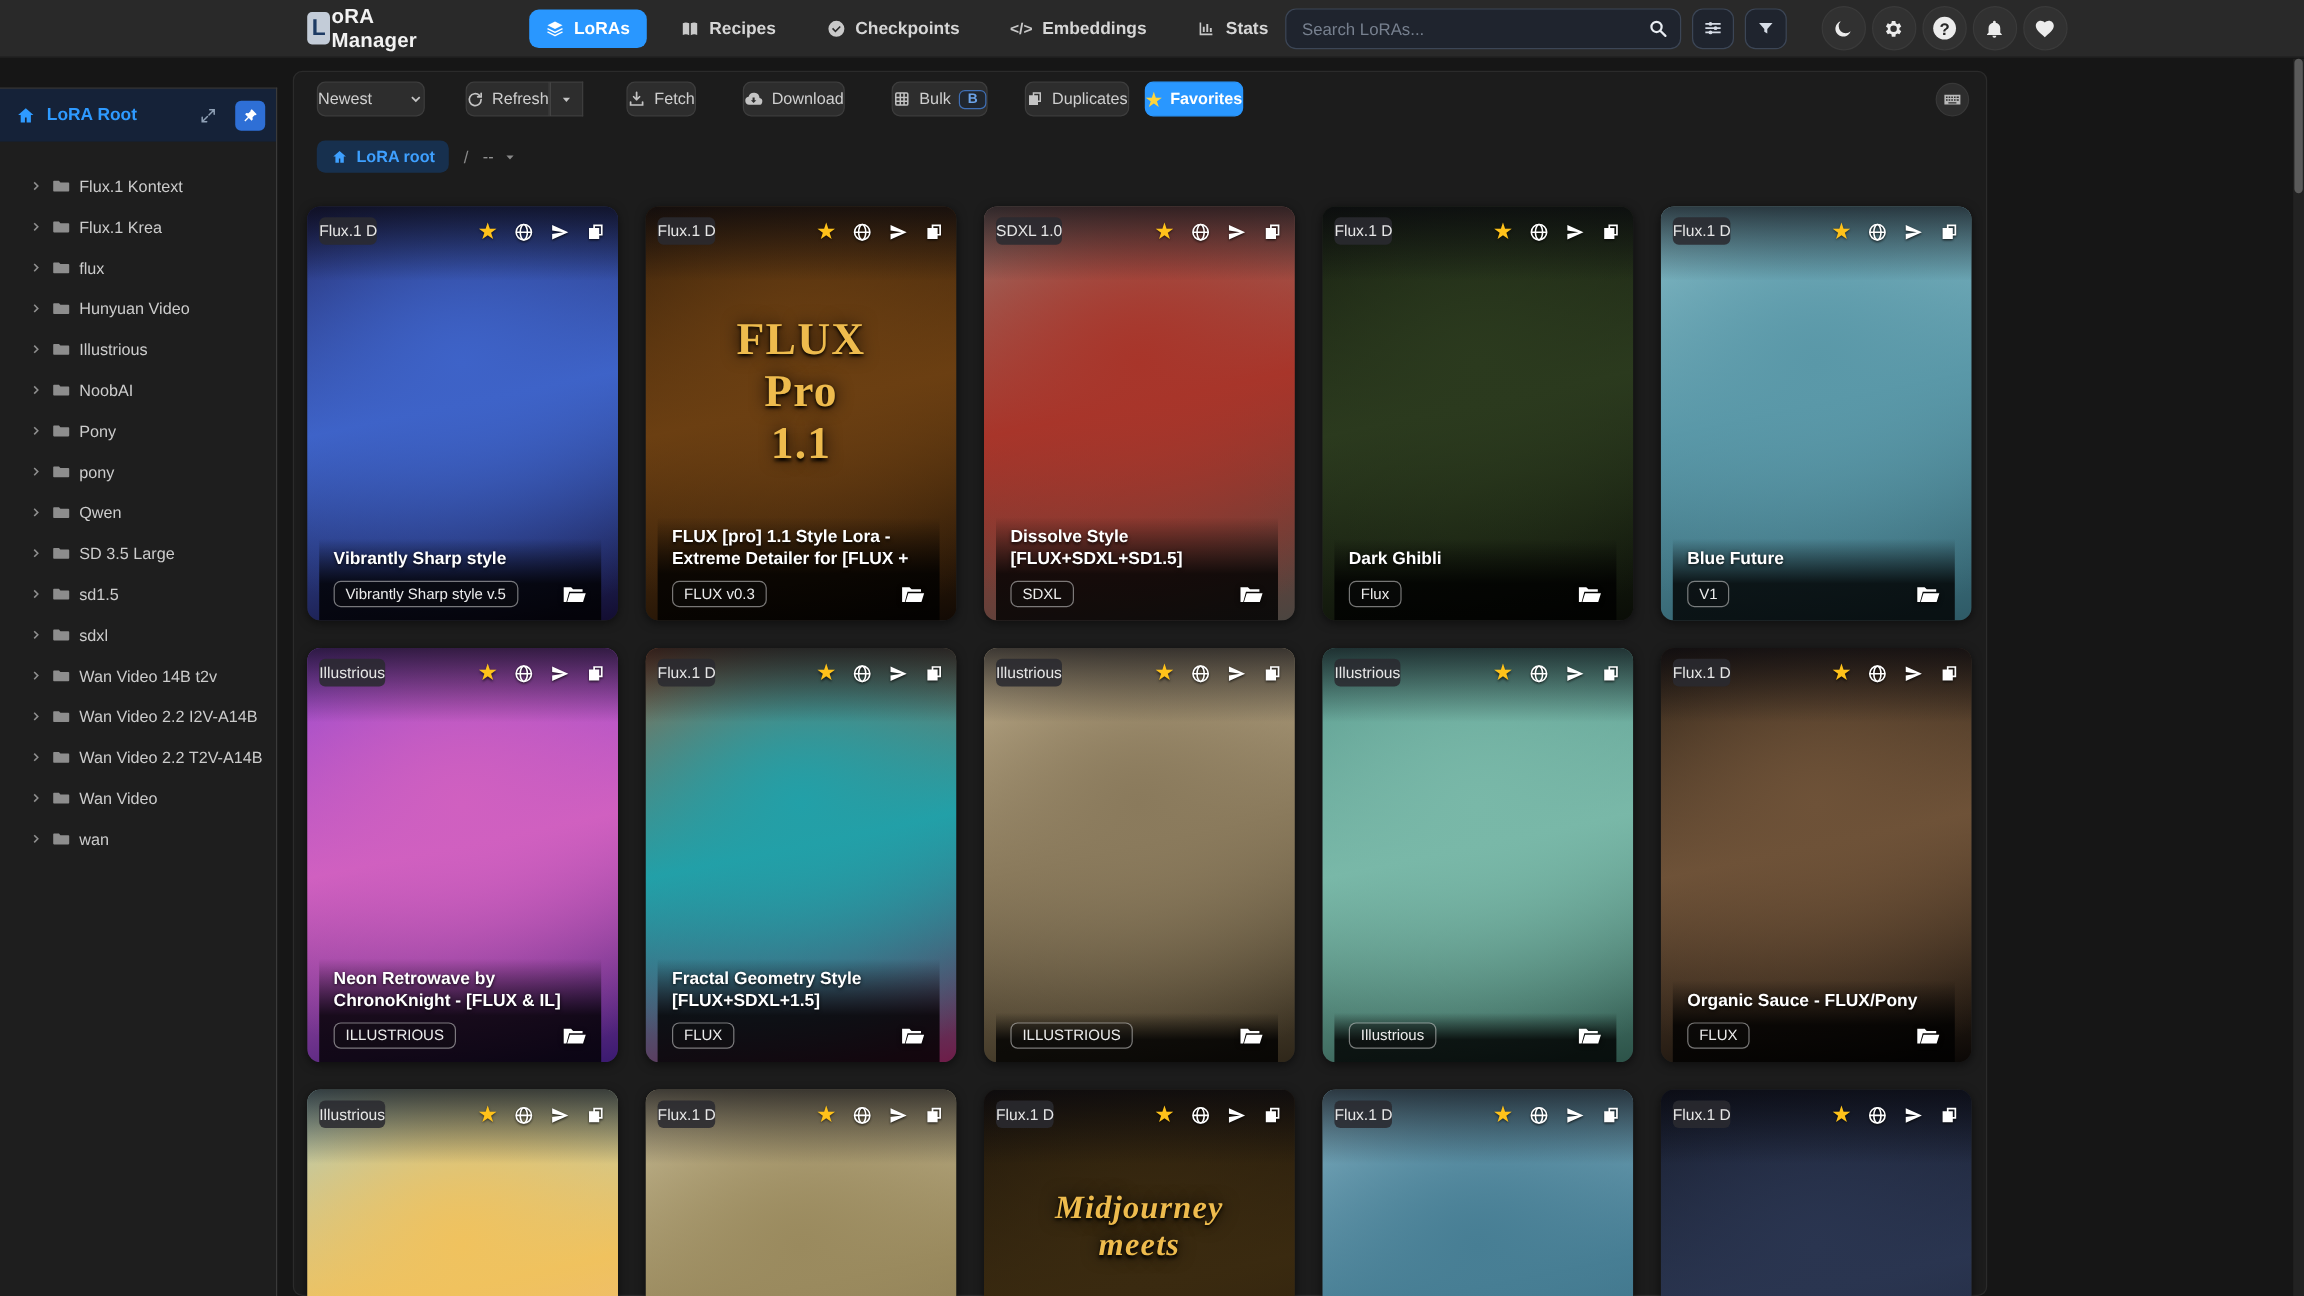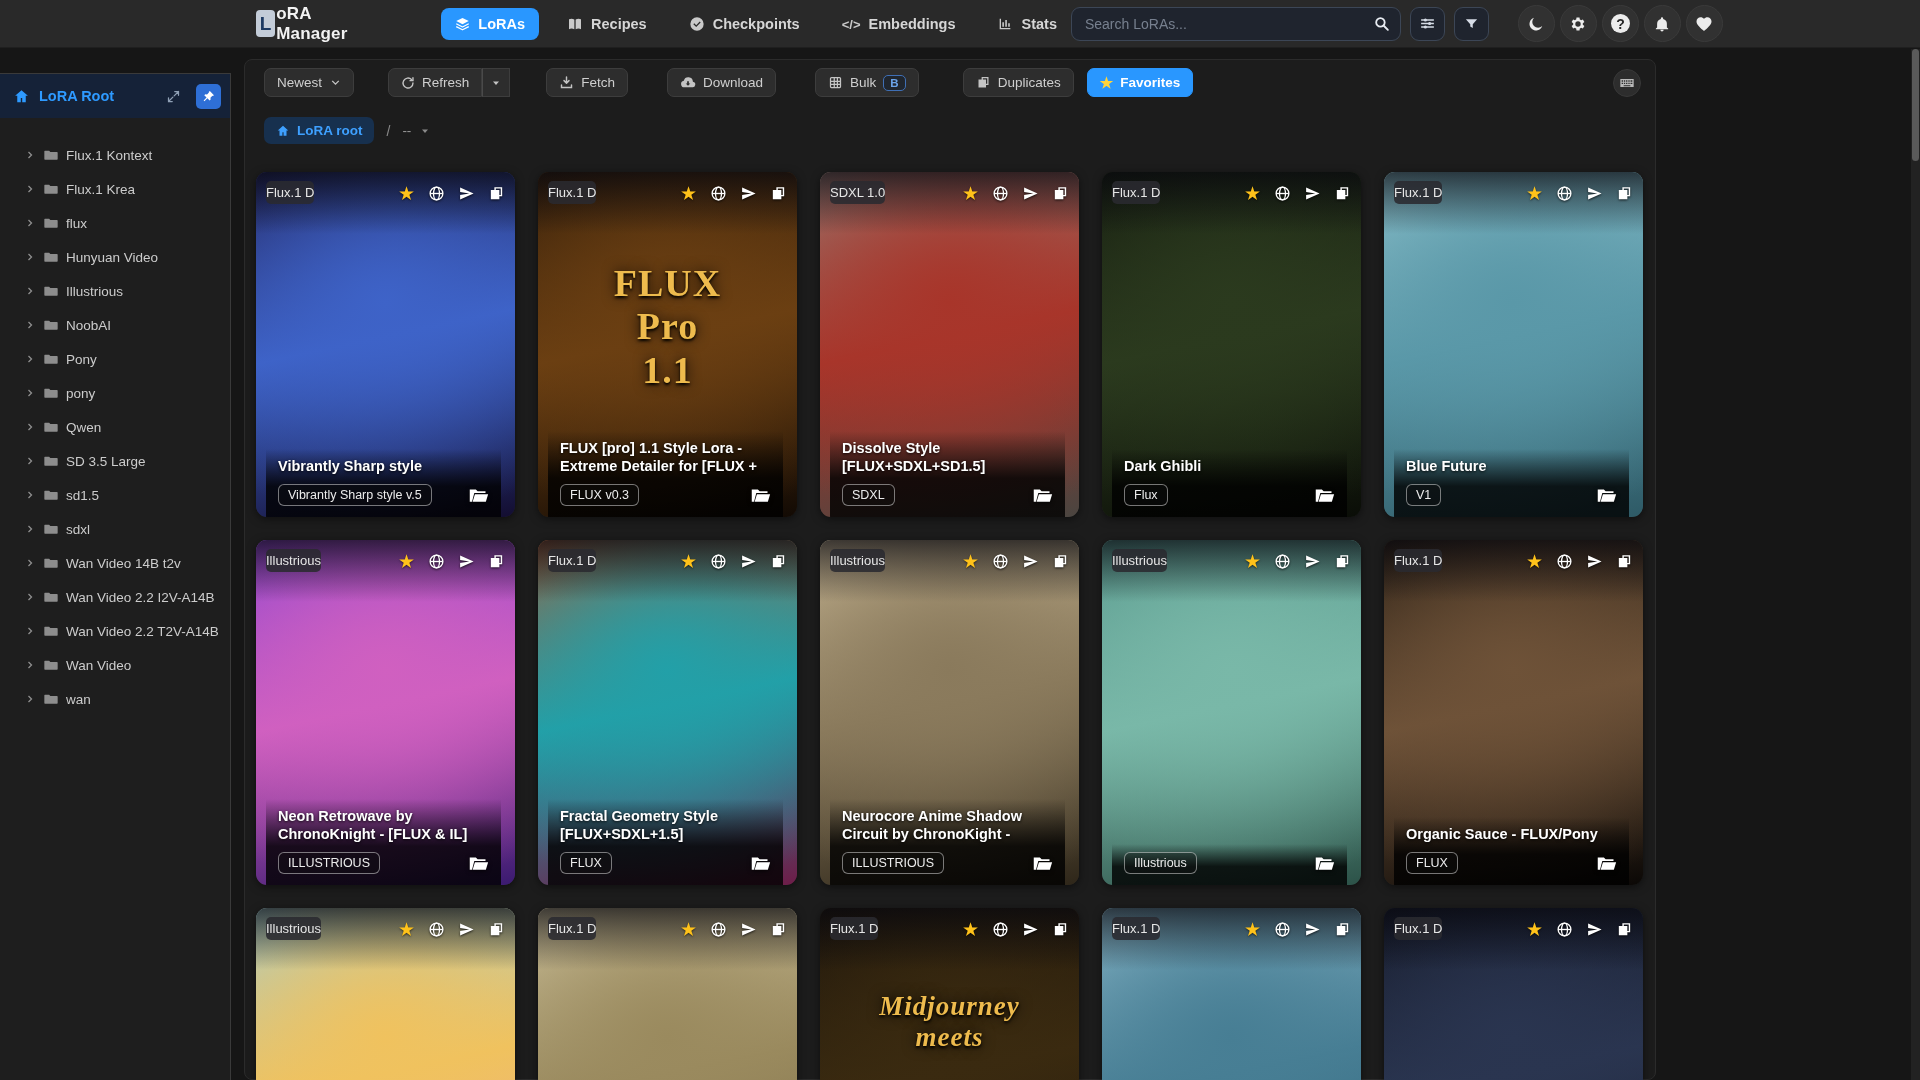--- a/index.html
+++ b/index.html
@@ -89,32 +89,32 @@
 
   
   .main-panel {
     position: absolute; top: 59px; left: 244px; width: 1412px; height: 1021px;
     background: #1c1c1c; border: 1px solid #2b2b2b; border-radius: 8px;
   }
   .toolbar { position: absolute; top: 8px; left: 19px; right: 14px; display: flex; align-items: center; }
   .tbtn {
     height: 29px; background: #2d2d2d; border: 1px solid #3d3d3d; border-radius: 7px;
     color: #cfcfcf; font-size: 13.5px; display: flex; align-items: center; gap: 7px;
-    padding: 0 12px; cursor: pointer; margin-right: 13px; font-family: "Liberation Sans", sans-serif;
+    padding: 0 0; cursor: pointer; margin-right: 13px; font-family: "Liberation Sans", sans-serif;
   }
   .tbtn .icon { color: #c4c4c4; }
   .sort-select { width: 90px; justify-content: space-between; margin-right: 34px; }
   .split { display: flex; margin-right: 36px; }
   .split .tbtn { margin-right: 0; border-top-right-radius: 0; border-bottom-right-radius: 0; }
   .split .tbtn.arrow {
     border-left: 1px solid #4a4a4a; border-top-left-radius: 0; border-bottom-left-radius: 0;
     padding: 0 7px;
   }
   .tbtn.gap-lg { margin-right: 39px; }
-  .tbtn.gap-md { margin-right: 44px; }
+  .tbtn.gap-md { margin-right: 31px; }
   .kbd-badge {
     border: 1px solid #3f6fb5; color: #6ba3e8; background: #20262e; border-radius: 5px;
     font-size: 11.5px; font-weight: bold; padding: 1px 6px;
   }
   .tbtn.favorites { background: #2997ff; border-color: #2997ff; color: #fff; font-weight: bold; }
   .tbtn.favorites .fav-star { color: #ffd43b; font-size: 15px; }
   .keyboard-btn {
     margin-left: auto; width: 28px; height: 28px; border-radius: 50%;
     background: #2d2d2d; color: #b9b9b9; display: flex; align-items: center; justify-content: center;
     cursor: pointer; border: 1px solid #383838;
@@ -914,21 +914,20 @@
               </svg>
         </span>
         <span class="icon">
           <svg width="17" height="17" viewBox="0 0 24 24" fill="currentColor">
                 <path d="M9 3h11v13h-4v4H4V7h5V3zm2 4h5v7h2V5h-7v2z"></path>
               </svg>
         </span>
       </span>
     </div>
     <div class="card-bottom">
-      <div class="card-title">Neurocore Anime Shadow Circuit by ChronoKight -</div>
       <div class="card-foot">
         <span class="version-badge">ILLUSTRIOUS</span>
         <span class="icon folder-btn">
           <svg width="21" height="21" viewBox="0 0 24 24" fill="currentColor">
                 <path d="M2 5h7l2 2h9v2.2H7.2L4.6 19H2V5zm5.9 5.6H23l-2.6 8.4H5.3l2.6-8.4z"></path>
               </svg>
         </span>
       </div>
     </div>
   </article>

